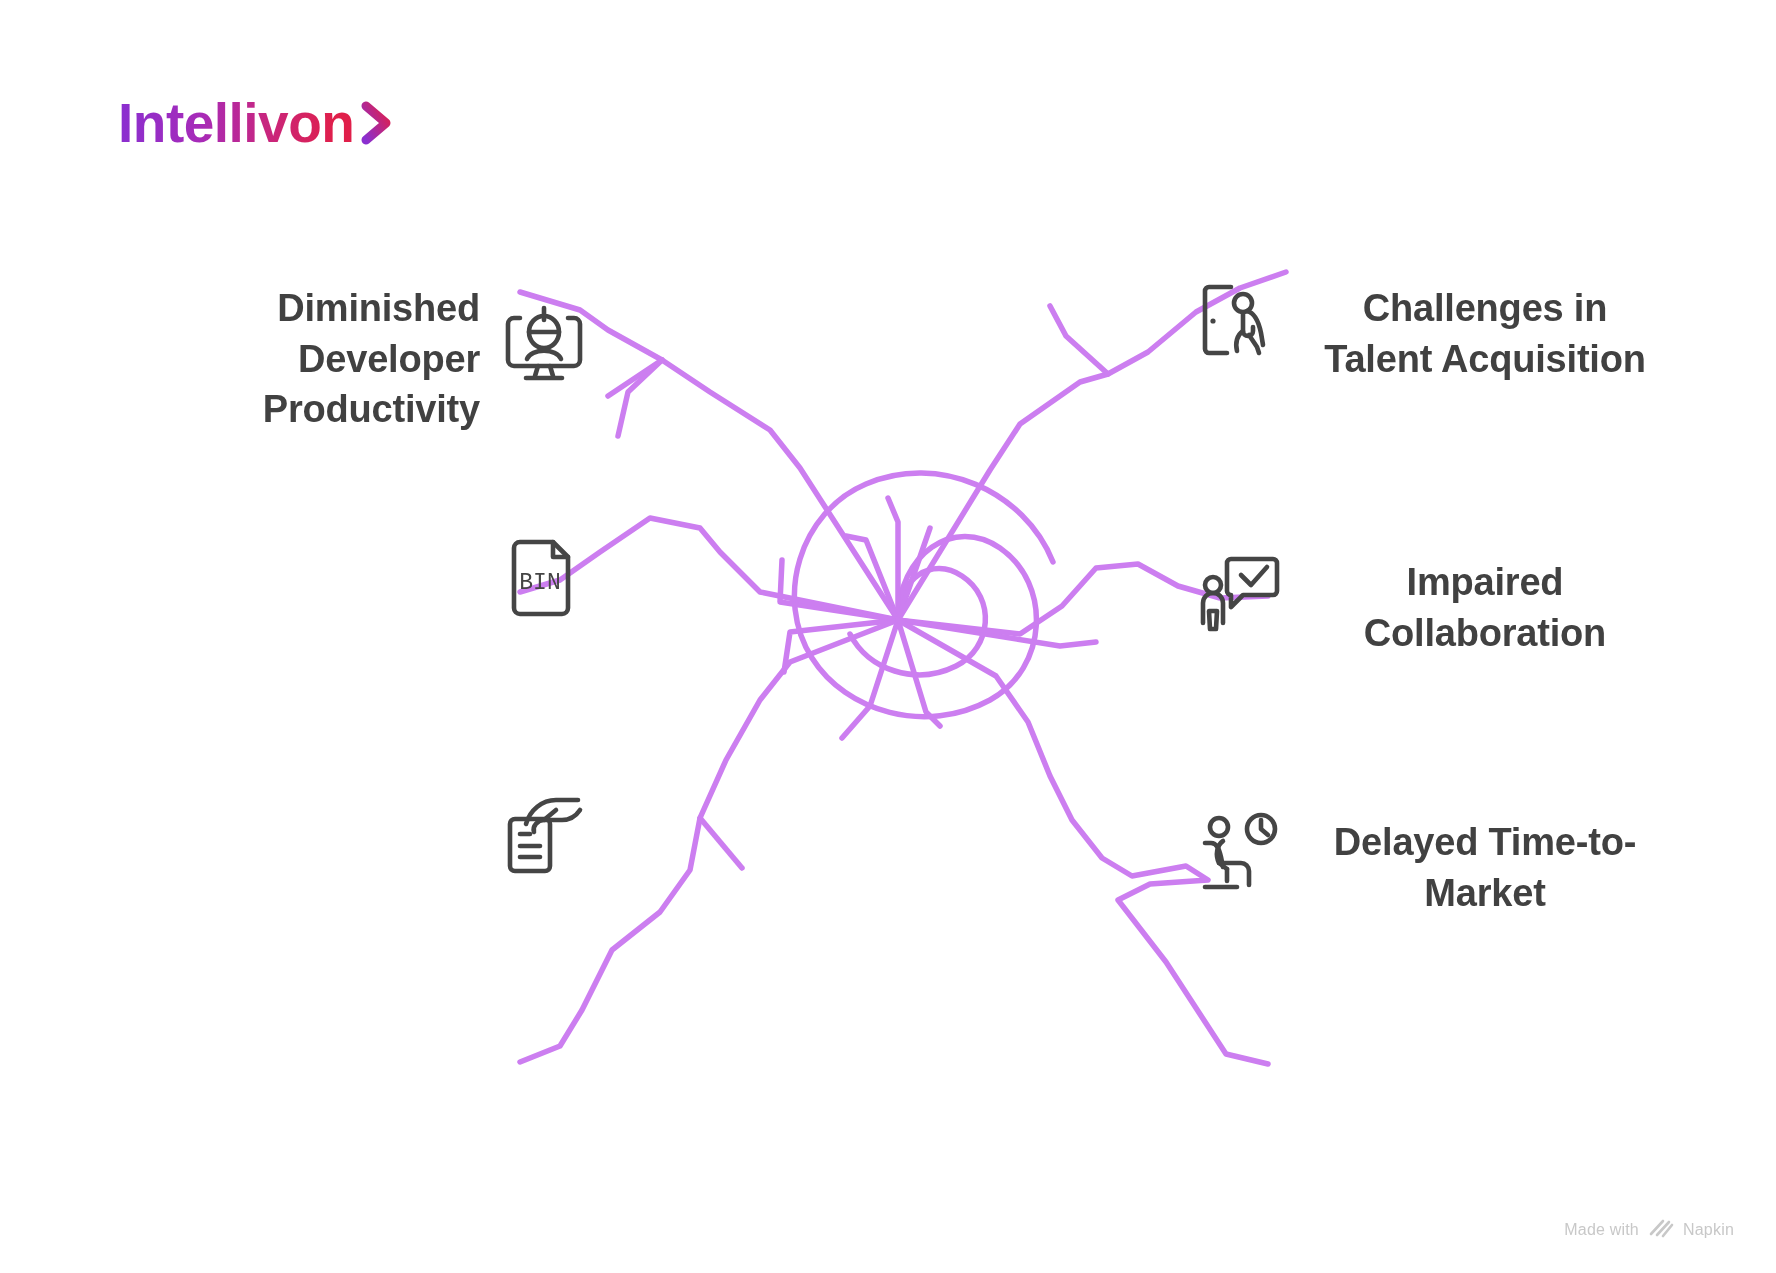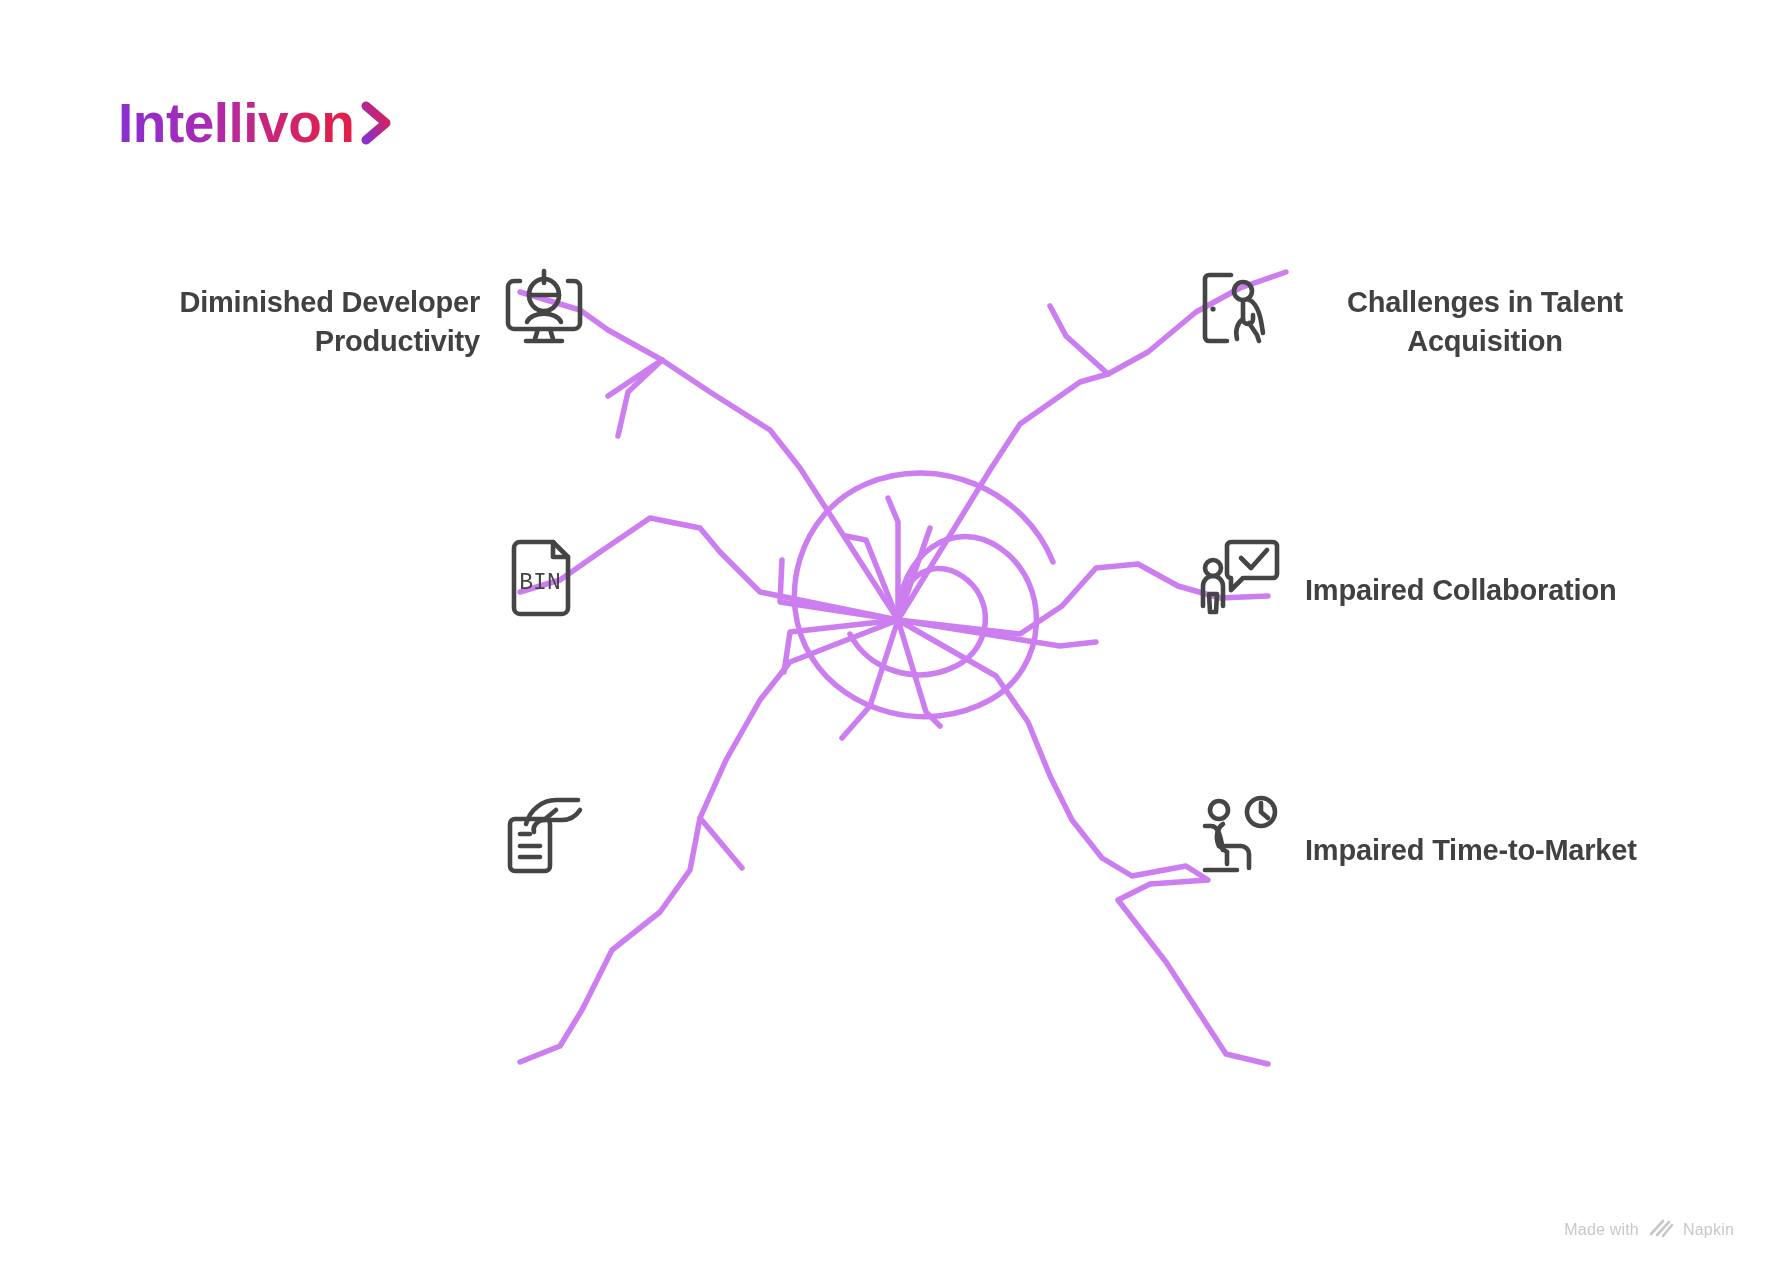--- a/index.html
+++ b/index.html
@@ -59,21 +59,21 @@
   }
   .node-left {
     flex-direction: row;
     justify-content: flex-end;
   }
   .node-right {
     flex-direction: row;
     justify-content: flex-start;
   }
   .node-label {
-    font-size: 29px;
+    font-size: 38px;
     font-weight: 700;
     color: #414141;
     line-height: 1.33;
     letter-spacing: -0.2px;
     margin-top: 25px;
   }
   .node-left .node-label { text-align: right; }
   .node-right .node-label { text-align: center; }
 
   .node-icon {
@@ -244,21 +244,21 @@
       <circle cx="22" cy="16" r="9"></circle>
       <circle cx="64" cy="18" r="14"></circle>
       <path d="M64 9 V18 L71 24"></path>
       <path d="M8 32 H14 C 20 32, 22 38, 24 46 L 26 56"></path>
       <path d="M26 30 C 20 34, 18 44, 22 52 L 30 58"></path>
       <path d="M22 52 H44 a8 8 0 0 1 8 8 V74"></path>
       <path d="M8 76 H40"></path>
       <path d="M30 58 V70"></path>
     </svg>
   </span>
-  <span class="node-label">Impaired Time-to-Market</span>
+  <span class="node-label">Delayed Time-to-Market</span>
 </div>
 
 <div class="watermark">
   <span>Made with</span>
   <span class="watermark-mark">
     <svg width="26" height="22" viewBox="0 0 26 22" fill="none" stroke="#c8c8c8" stroke-width="2.6" stroke-linecap="round">
       <path d="M3 17 L15 4"></path>
       <path d="M9 18 L21 5"></path>
       <path d="M15 19 L24 8"></path>
     </svg>

